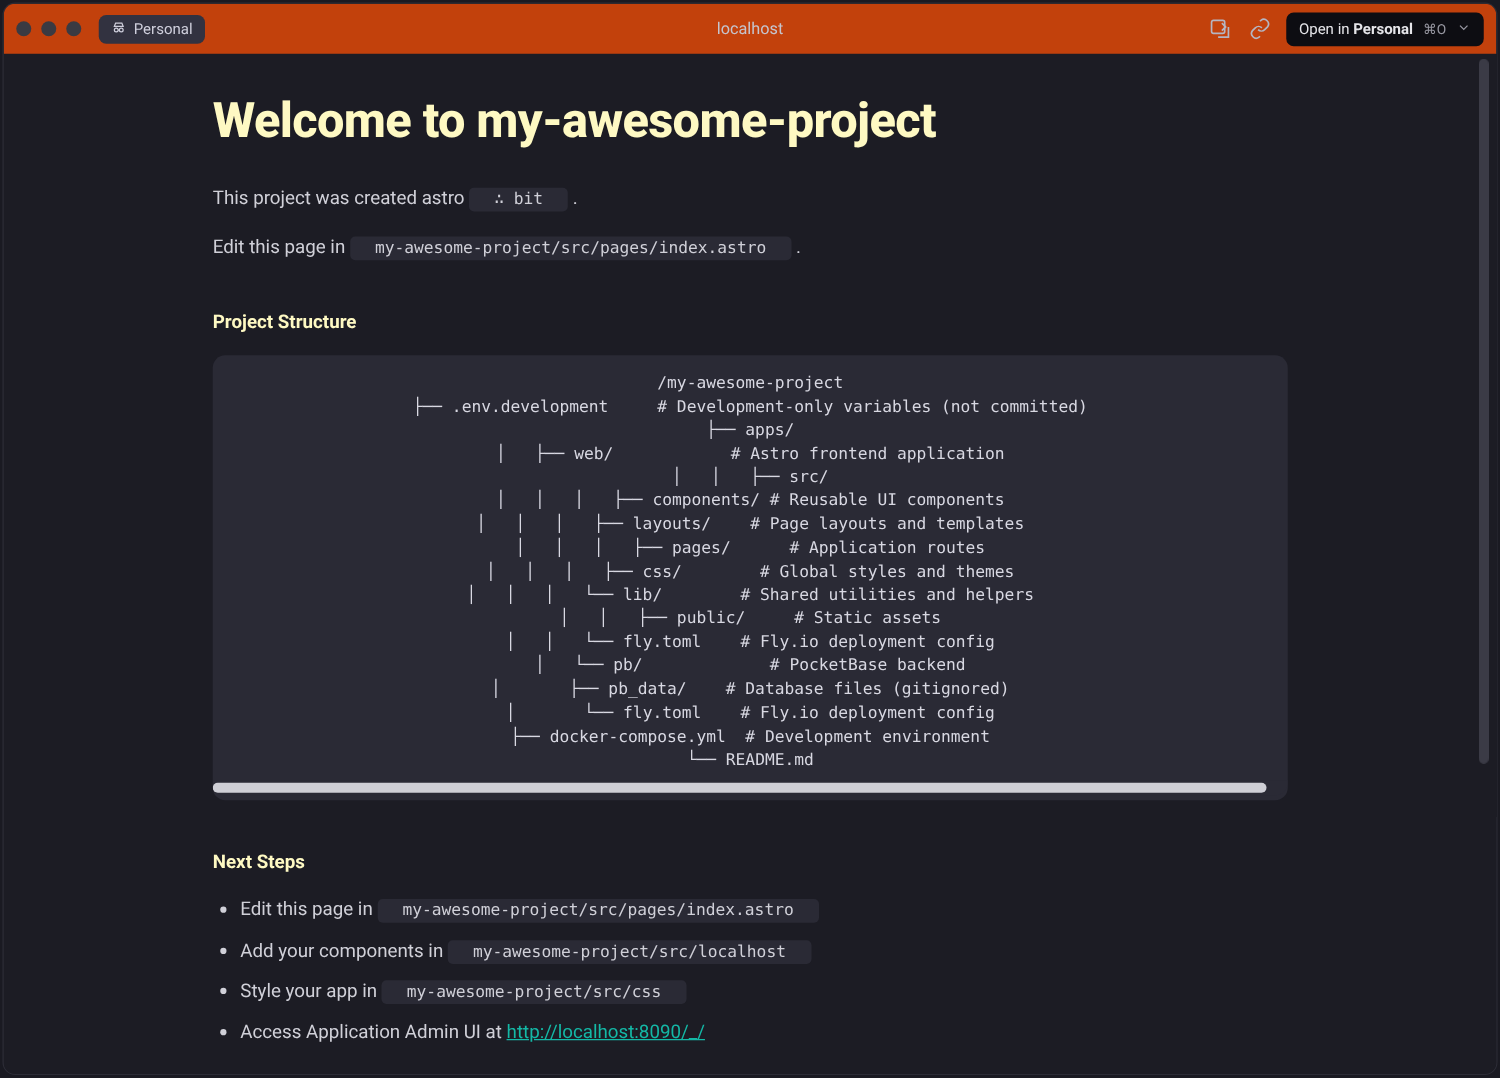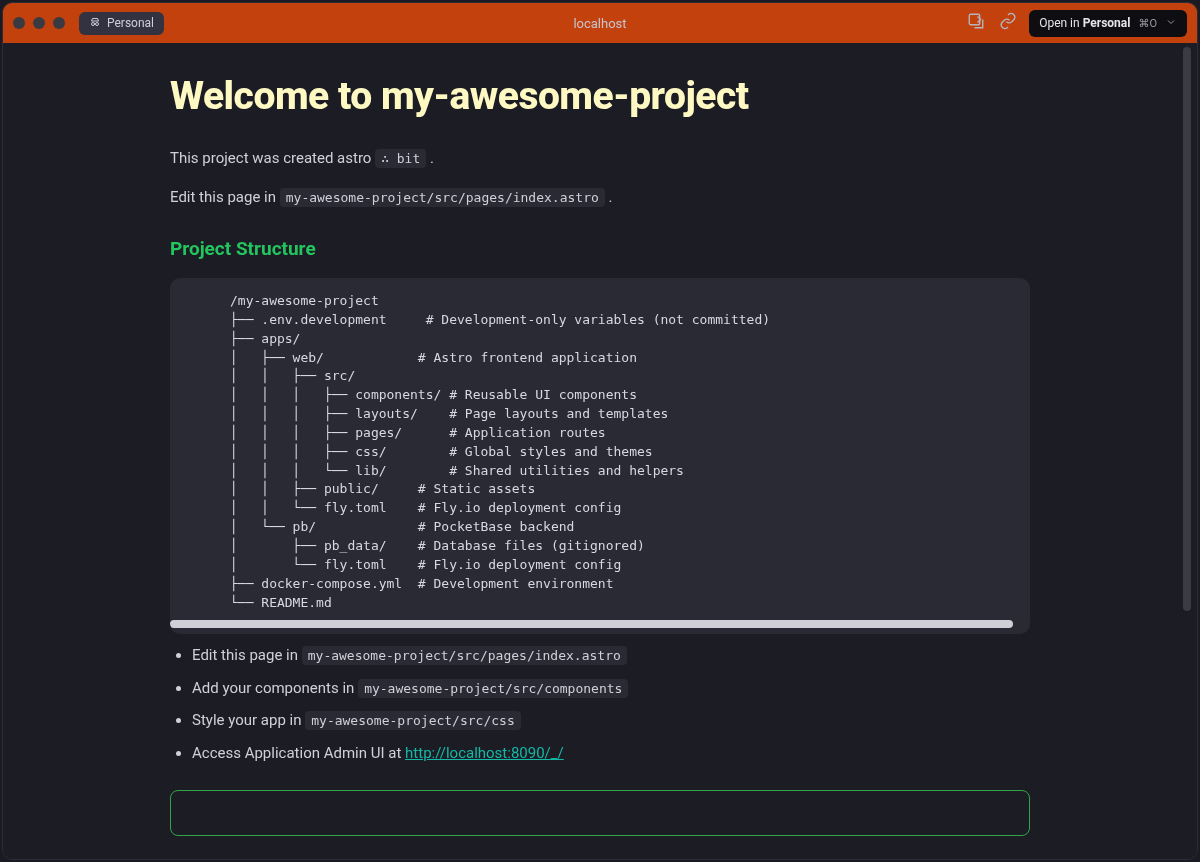--- a/index.html
+++ b/index.html
@@ -57,20 +57,21 @@
       position: absolute;
       left: 50%;
       transform: translateX(-50%);
       color: #c5c5cf;
       font-size: 13px;
       text-align: right;
     }
     .titlebar-right {
       margin-left: auto;
       display: flex;
+      align-items: center;
       gap: 10px;
     }
     .icon-btn {
       width: 22px;
       height: 22px;
       display: flex;
       align-items: center;
       justify-content: center;
       color: #b5b5c2;
     }
@@ -106,37 +107,38 @@
     }
     p {
       color: #d0d0d8;
       font-size: 15px;
       margin-bottom: 16px;
       line-height: 1.5;
     }
     .inline-code {
       font-family: ui-monospace, Menlo, monospace;
       background: #2a2a35;
-      padding: 2px 6px;
+      padding: 2px 20px;
       border-radius: 4px;
       font-size: 13px;
     }
     h2 {
-      font-size: 19px;
+      font-size: 15px;
       font-weight: 700;
-      color: #22c55e;
-      margin-top: 29px;
+      color: #fef9c3;
+      margin-top: 40px;
       margin-bottom: 18px;
     }
     .code-block {
       background: #2a2a35;
       border-radius: 10px;
       padding: 14px 0 4px 0;
       overflow-x: auto;
       margin-bottom: 10px;
+      text-align: center;
     }
     .code-block pre {
       font-family: ui-monospace, Menlo, monospace;
       font-size: 13px;
       line-height: 1.45;
       color: #d8d8e2;
       white-space: pre;
       padding: 0 60px;
     }
     .codeblock-scrollbar {
@@ -269,29 +271,30 @@
 │   └── pb/             # PocketBase backend
 │       ├── pb_data/    # Database files (gitignored)
 │       └── fly.toml    # Fly.io deployment config
 ├── docker-compose.yml  # Development environment
 └── README.md</pre>
         <div class="codeblock-scrollbar">
           <div class="codeblock-thumb"></div>
         </div>
       </div>
 
+      <h2>Next Steps</h2>
 
       <ul>
         <li>
           <span>Edit this page in </span>
           <span class="inline-code">my-awesome-project/src/pages/index.astro</span>
         </li>
         <li>
           <span>Add your components in </span>
-          <span class="inline-code">my-awesome-project/src/components</span>
+          <span class="inline-code">my-awesome-project/src/localhost</span>
         </li>
         <li>
           <span>Style your app in </span>
           <span class="inline-code">my-awesome-project/src/css</span>
         </li>
         <li>
           <span>Access Application Admin UI at </span>
           <a href="#" class="link">http://localhost:8090/_/</a>
         </li>
       </ul>

